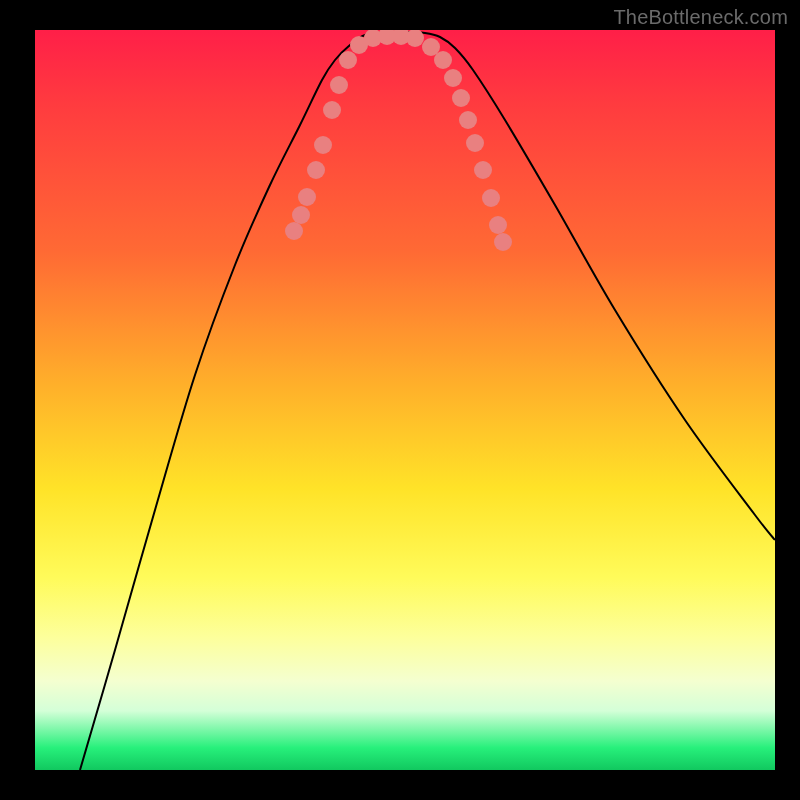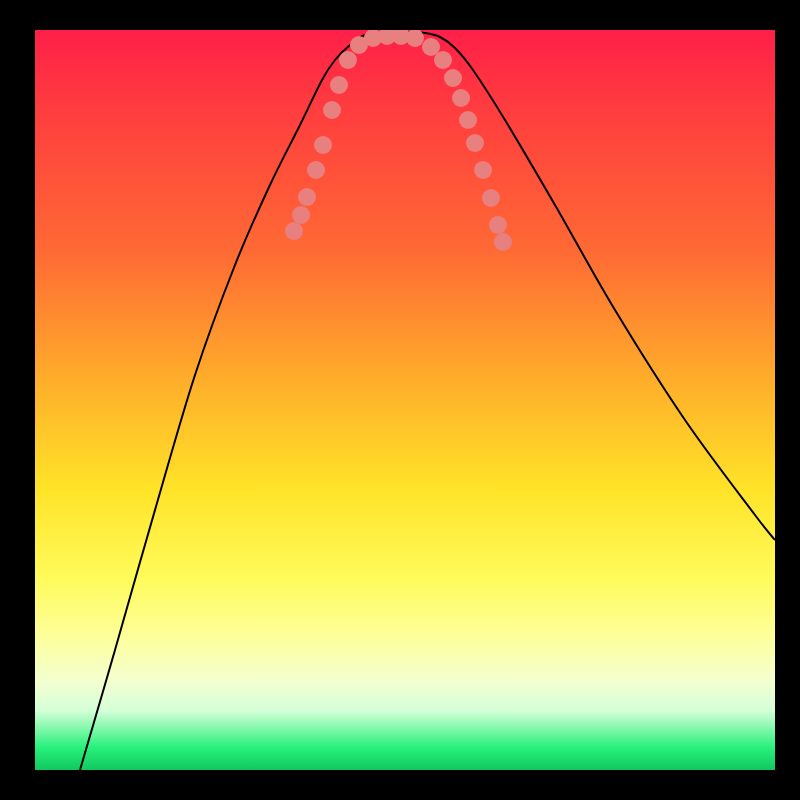--- a/index.html
+++ b/index.html
@@ -87,13 +87,14 @@
           <circle cx="426" cy="68" r="9" fill="#e98080"></circle>
           <circle cx="433" cy="90" r="9" fill="#e98080"></circle>
           <circle cx="440" cy="113" r="9" fill="#e98080"></circle>
           <circle cx="448" cy="140" r="9" fill="#e98080"></circle>
           <circle cx="456" cy="168" r="9" fill="#e98080"></circle>
           <circle cx="463" cy="195" r="9" fill="#e98080"></circle>
           <circle cx="468" cy="212" r="9" fill="#e98080"></circle>
         </g>
     </svg>
   </div>
+  <div class="watermark">TheBottleneck.com</div>
 </div>
 
 </body></html>

